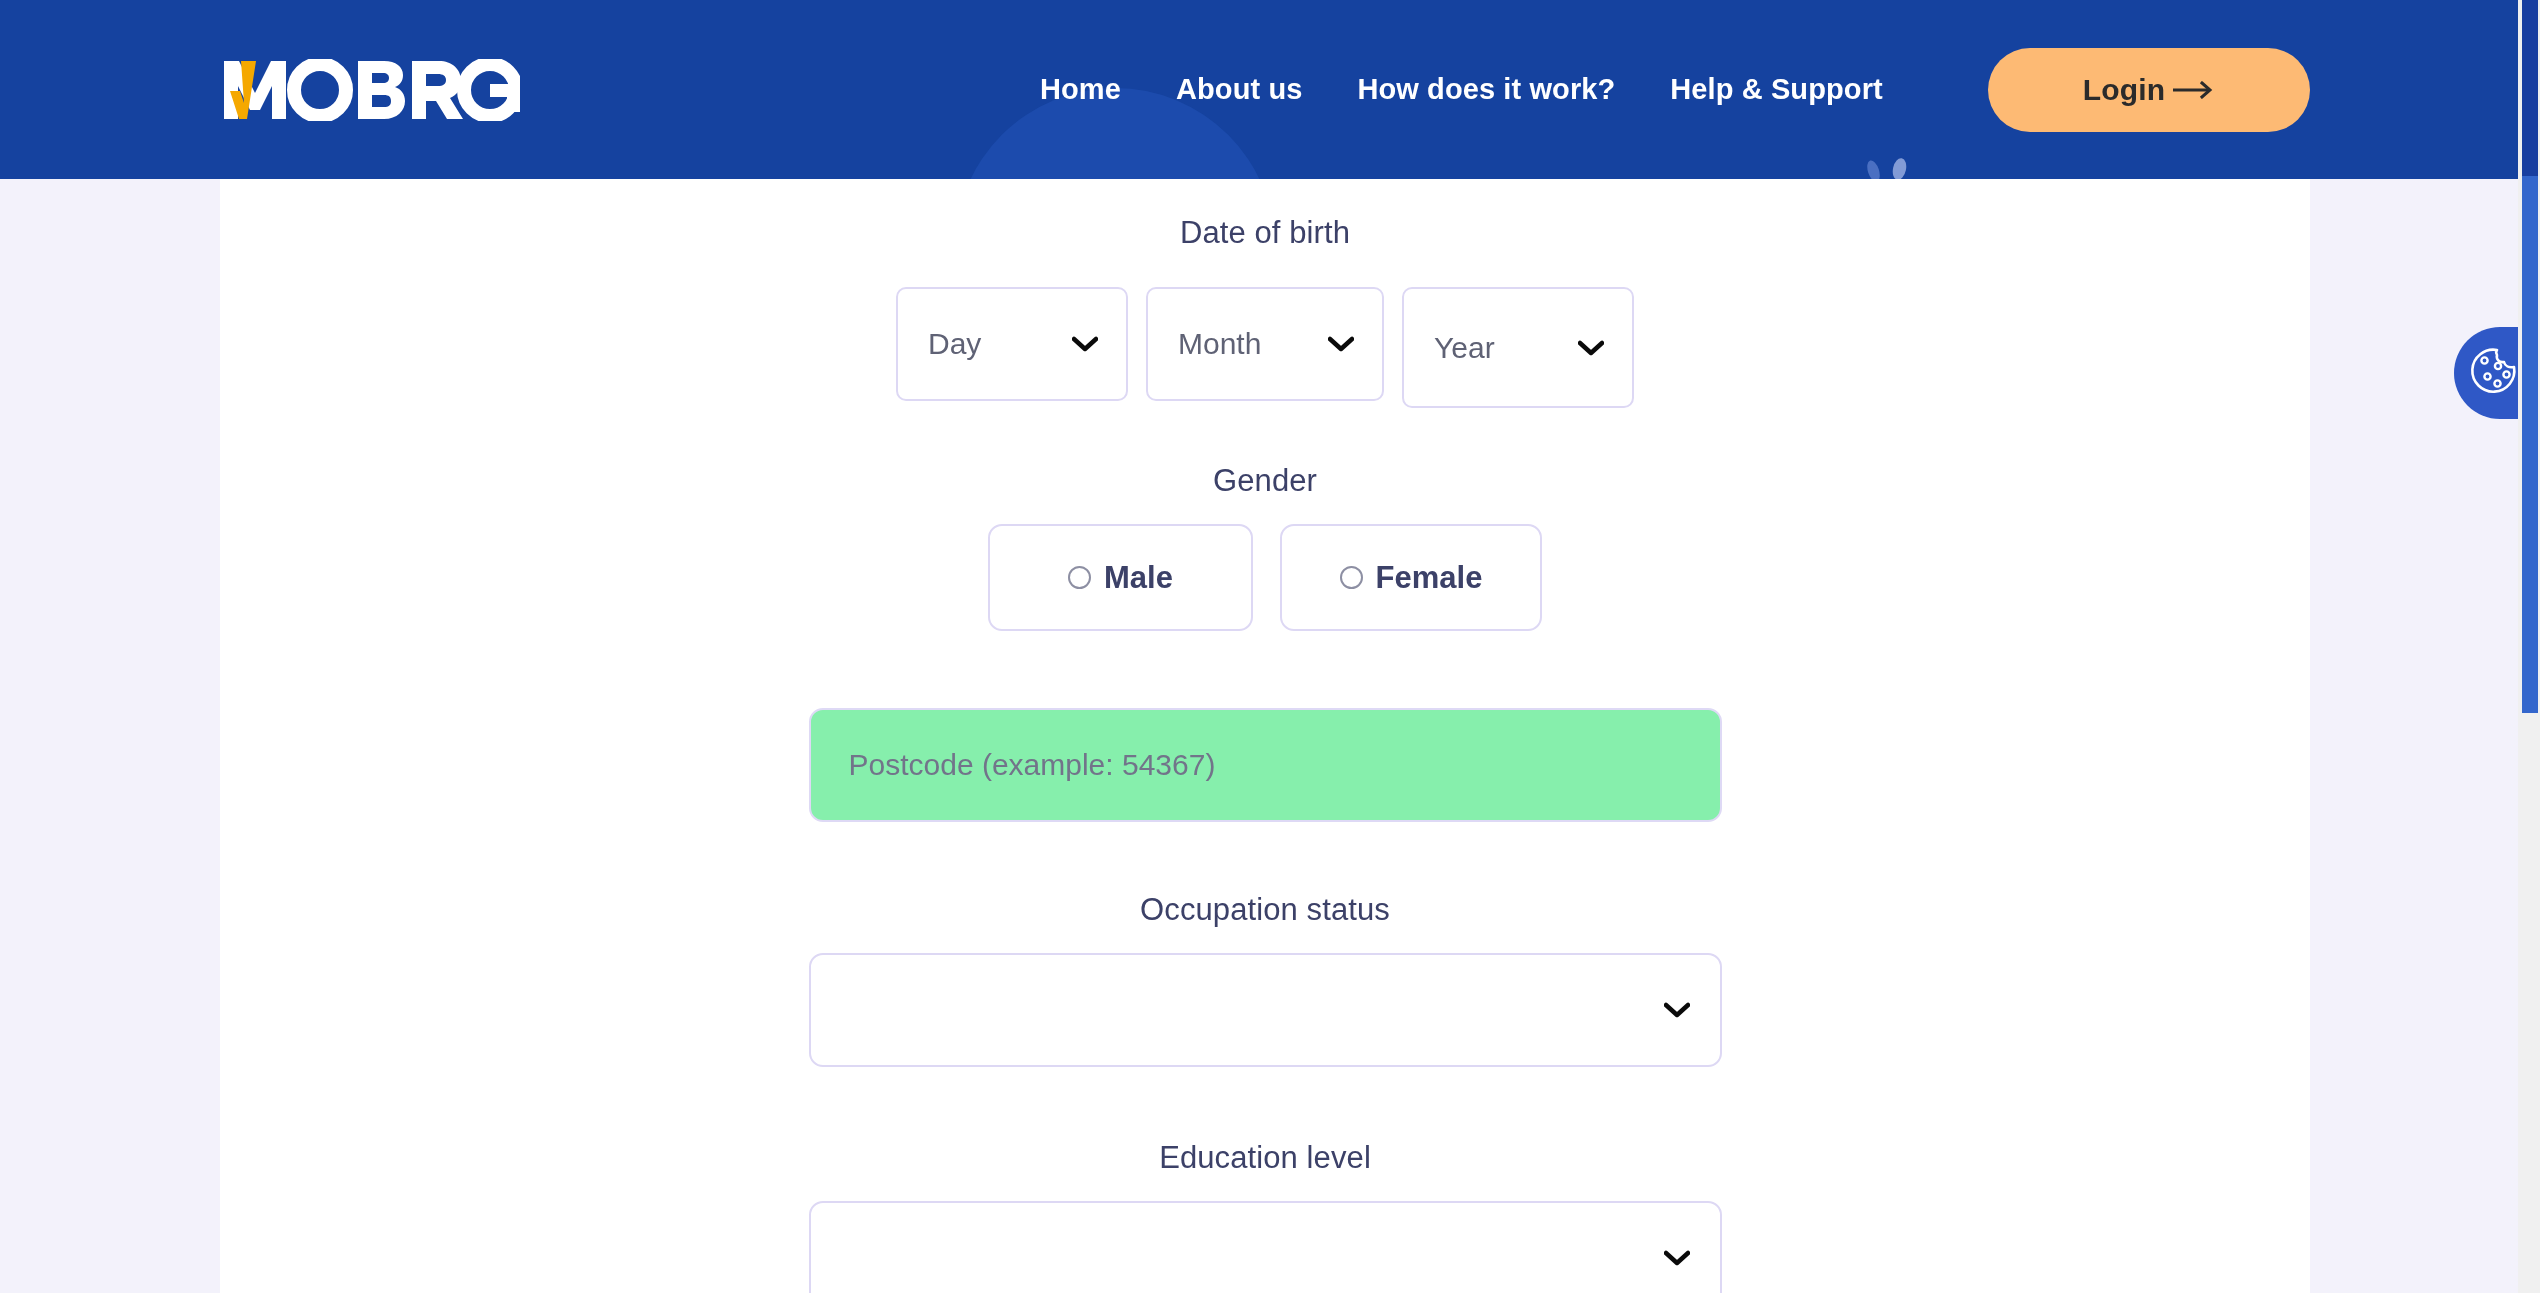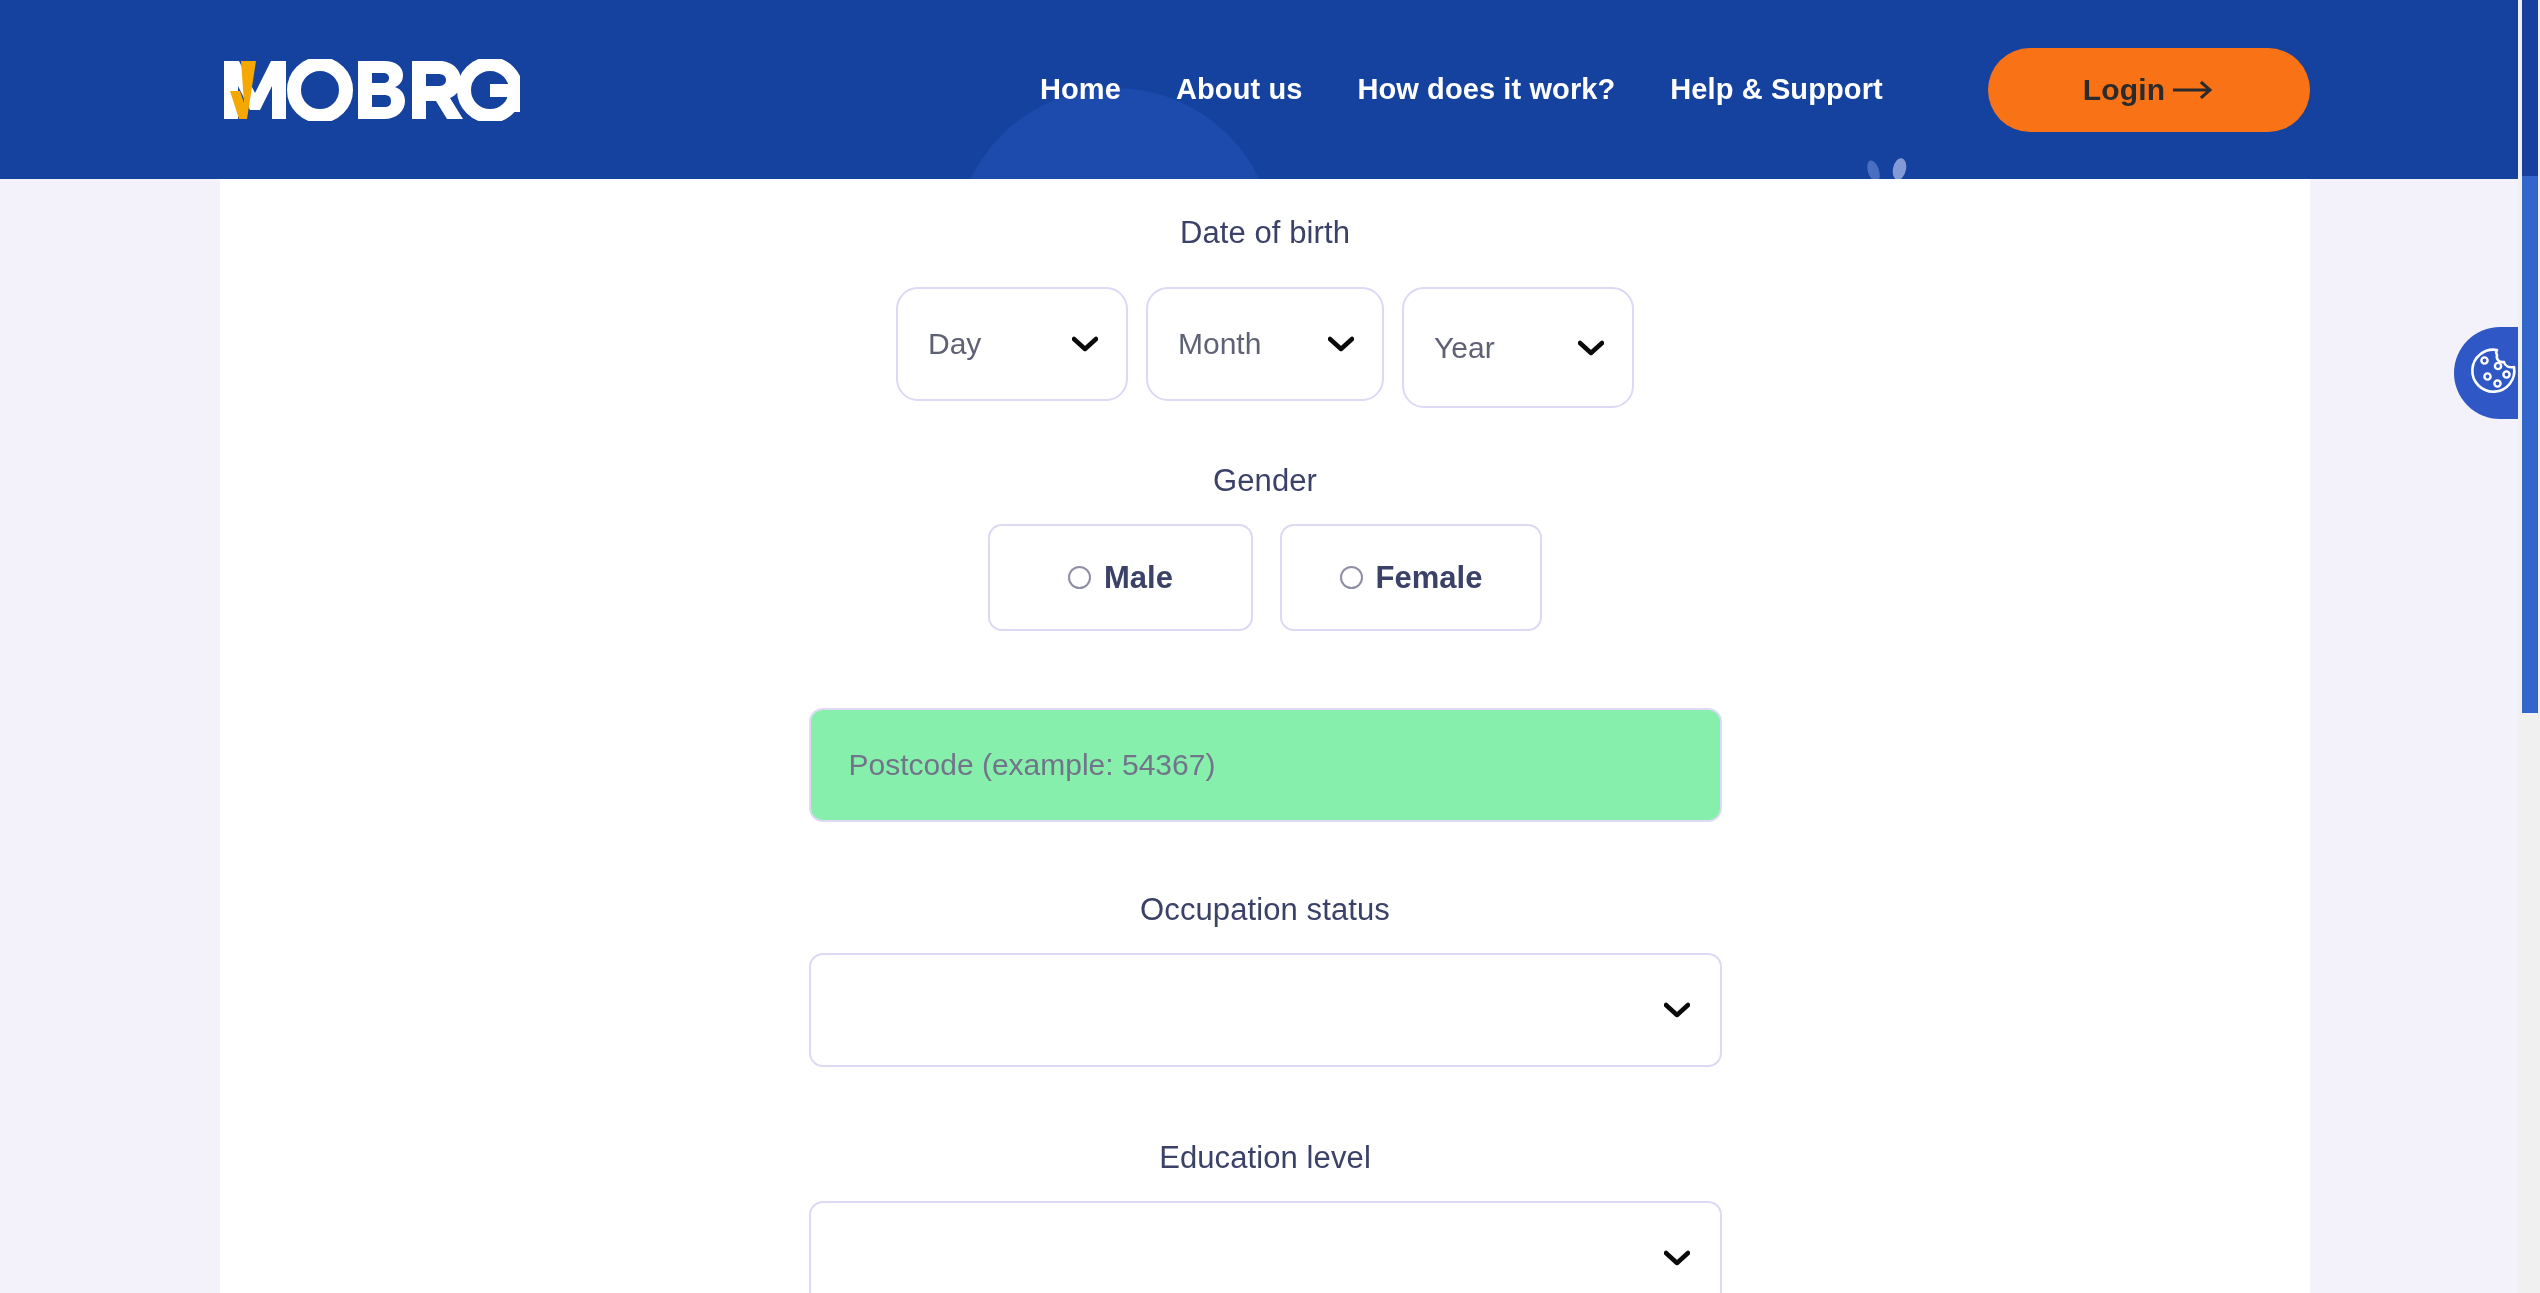--- a/index.html
+++ b/index.html
@@ -122,21 +122,21 @@
     cursor: pointer;
   }
   .nav-link:last-of-type { margin-right: 0; }
 
   .login-btn {
     position: absolute;
     left: 1988px;
     top: 48px;
     width: 322px;
     height: 84px;
-    background: #f97316;
+    background: #fdba74;
     border: none;
     border-radius: 42px;
     color: #2b2b2b;
     font-family: "Liberation Sans", sans-serif;
     font-size: 30px;
     font-weight: 700;
     display: flex;
     align-items: center;
     justify-content: center;
     gap: 8px;
@@ -173,21 +173,21 @@
 
   .dob-row {
     display: flex;
     gap: 18px;
     justify-content: center;
   }
 
   .select-box {
     position: relative;
     border: 2px solid #ddd8f4;
-    border-radius: 22px;
+    border-radius: 10px;
     background: #ffffff;
     display: flex;
     align-items: center;
     cursor: pointer;
   }
   .select-box .sel-text {
     font-size: 30px;
     color: #5f6275;
     padding-left: 30px;
     flex: 1;

